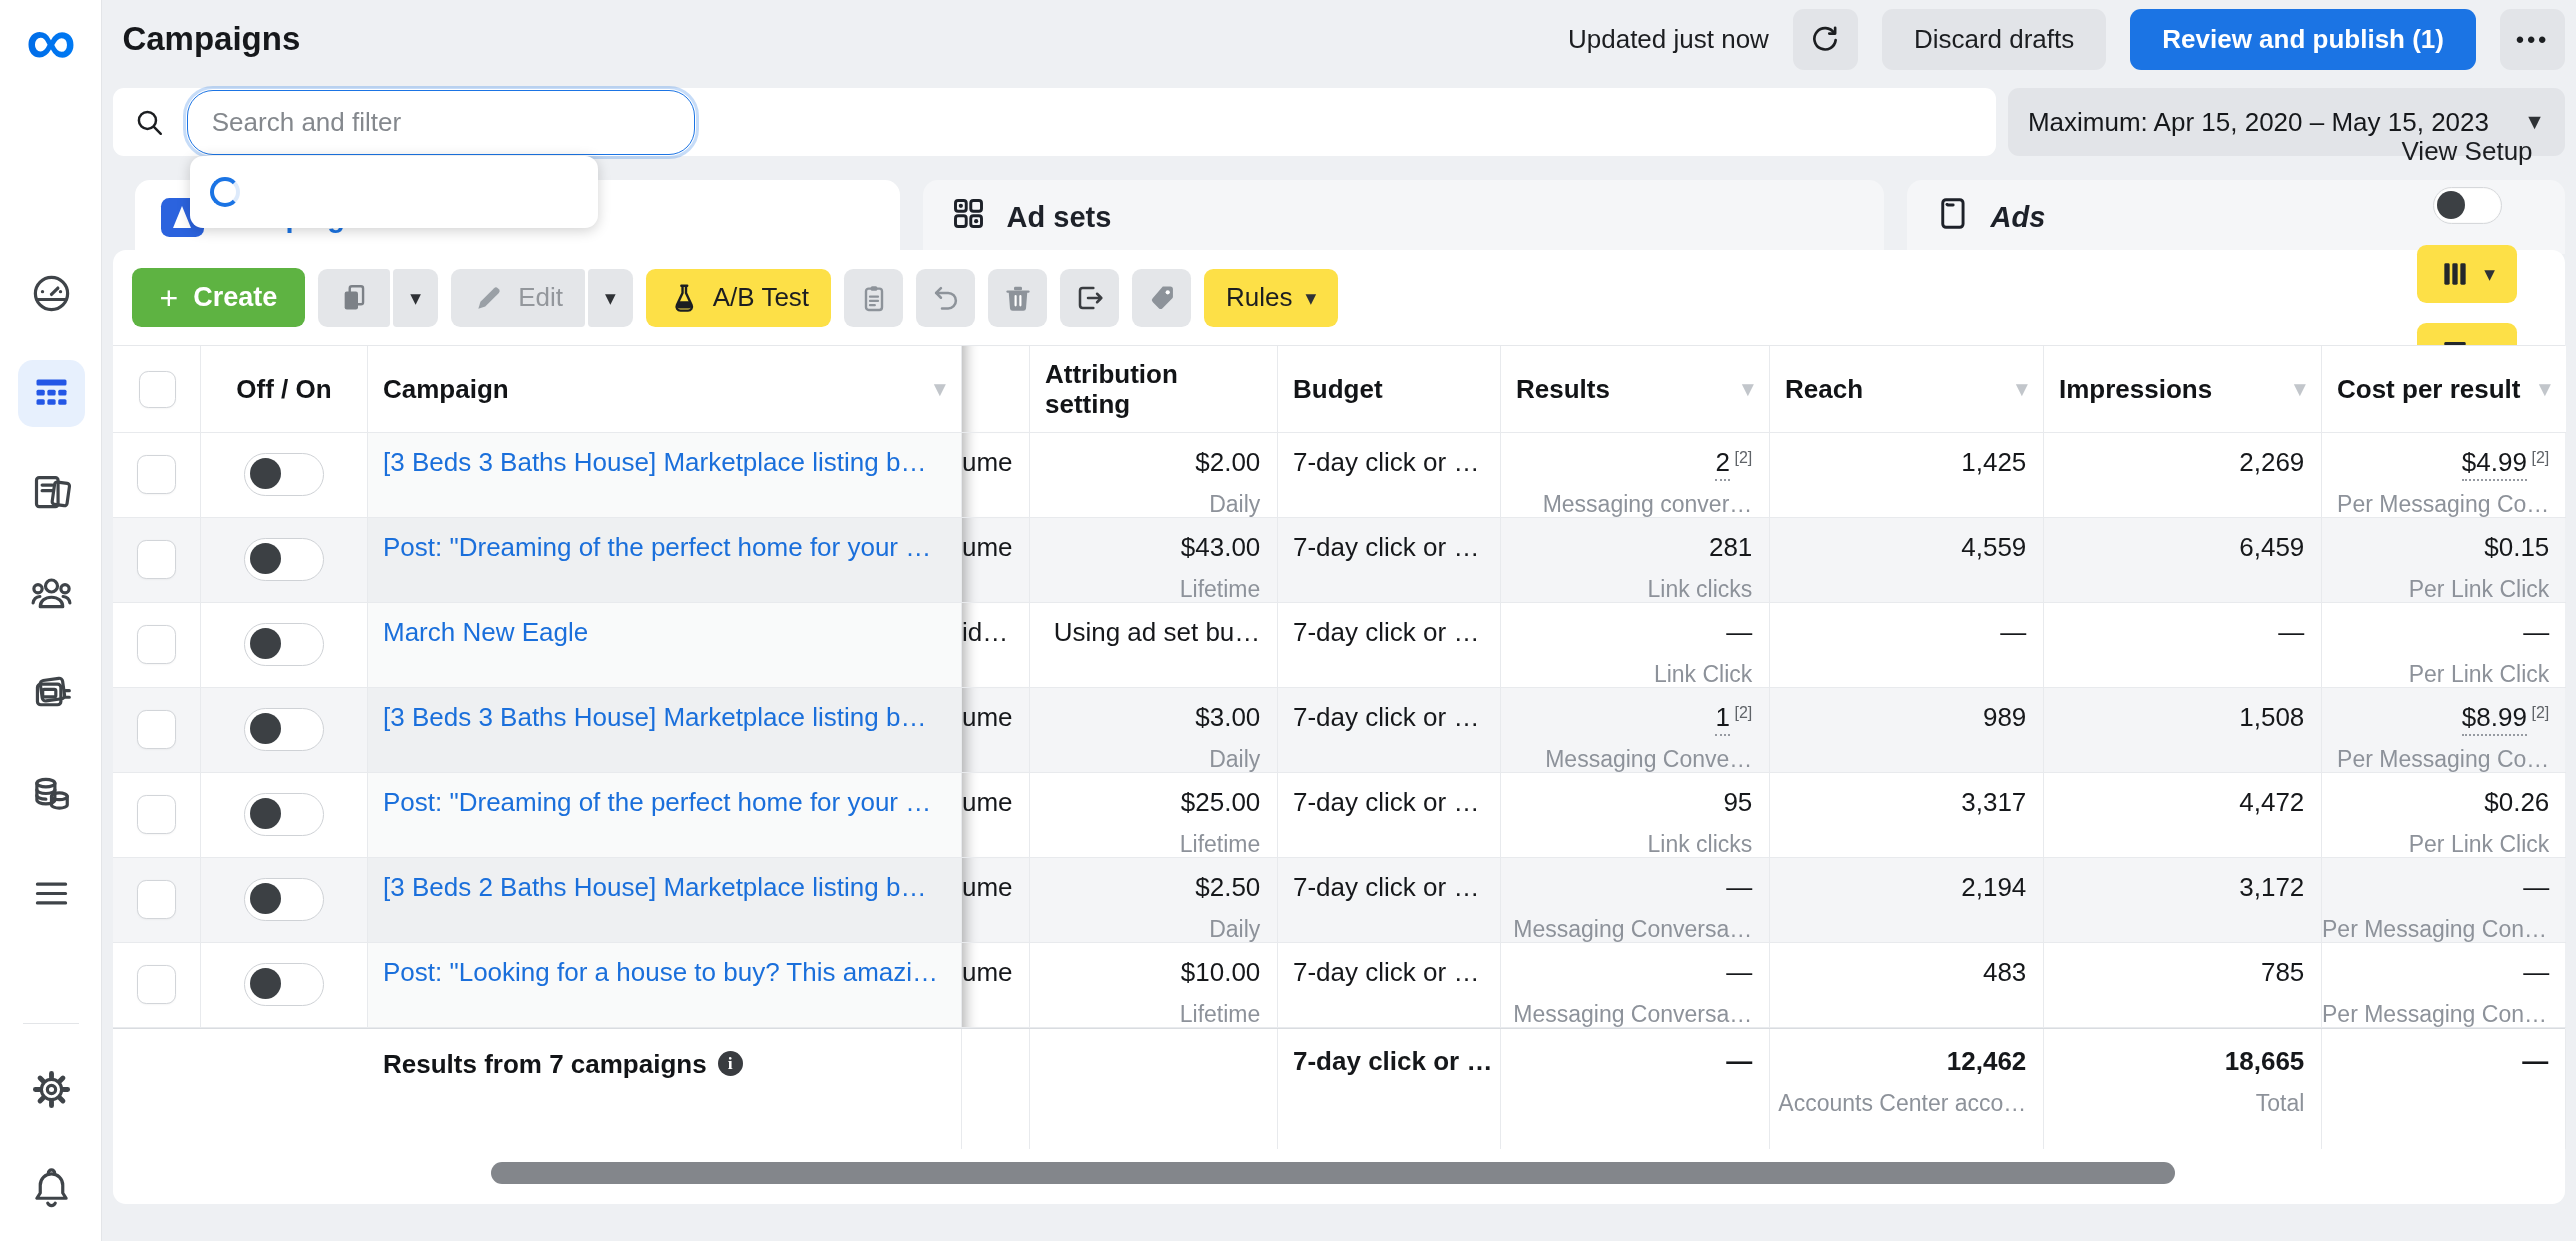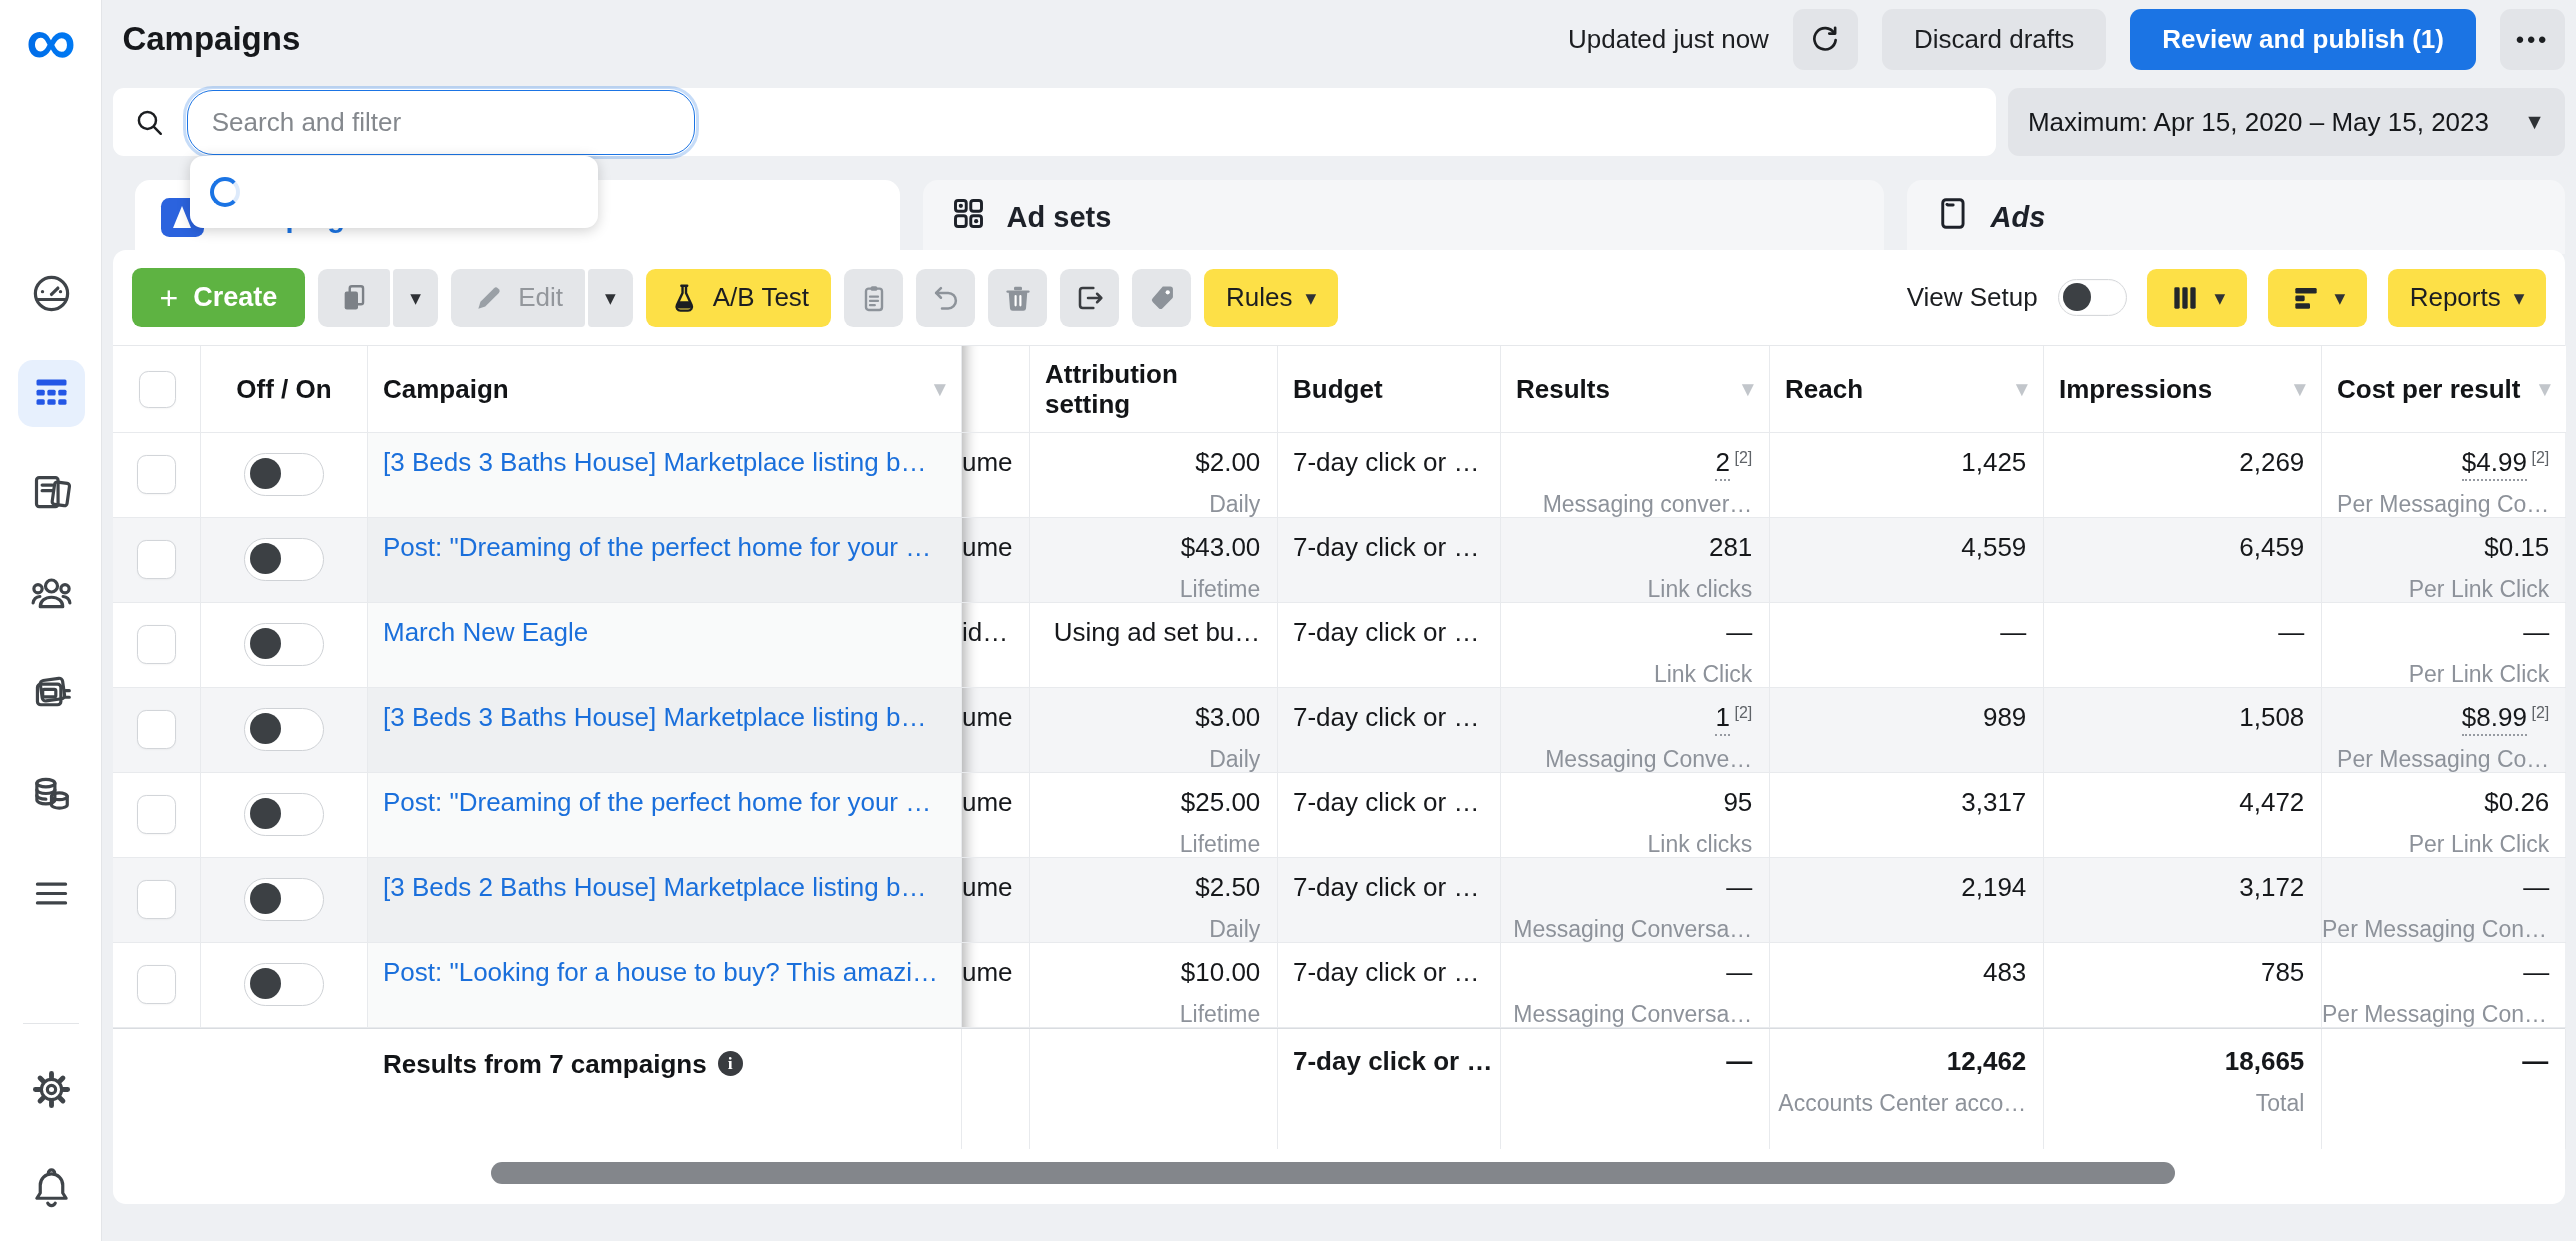--- a/index.html
+++ b/index.html
@@ -85,21 +85,21 @@
   .tbtn.sq { width:59px; padding:0; }
   .tbtn.caret-seg { width:45px; padding:0; border-radius:9.3px; }
   .seg { display:flex; gap:2.8px; }
   .seg .tbtn:first-child { border-top-right-radius:3.7px; border-bottom-right-radius:3.7px; }
   .seg .tbtn:last-child { border-top-left-radius:3.7px; border-bottom-left-radius:3.7px; }
   .tbtn svg { width:32px; height:32px; }
   .create-btn { height:59px; border-radius:9.3px; background:#5eb342; color:#fff; font-size:27px;
                 font-weight:bold; display:flex; align-items:center; gap:15px; padding:0 28px; cursor:pointer; }
   .create-plus { font-size:32px; font-weight:normal; line-height:28px; }
   .disabled-text { color:#93979c; }
-  .toolbar-right { margin-left:auto; display:flex; align-items:center; gap:20.4px; }
+  .toolbar-right { margin-left:auto; display:flex; align-items:center; gap:20.4px;flex-direction:column; }
   .view-setup-label { font-size:26px; color:#1c1e21; }
   .mini-toggle { width:69px; height:37px; border-radius:18.6px; background:#fff; border:1.9px solid #d6d8db;
                  position:relative; cursor:pointer; box-shadow:inset 0 0 0 0.9px rgba(0,0,0,.02); }
   .mini-toggle::after { content:''; position:absolute; left:3.7px; top:2.8px; width:28px; height:28px;
                         border-radius:50%; background:#3c4044; }
 
   
   .table { position:absolute; left:0; top:95px; width:100%; border-top:0.9px solid #e6e8eb; }
   .tr, .thead, .tfoot { display:grid;
       grid-template-columns:88px 167px 594px 68px 248px 223px 269px 274px 278px 244px; }

